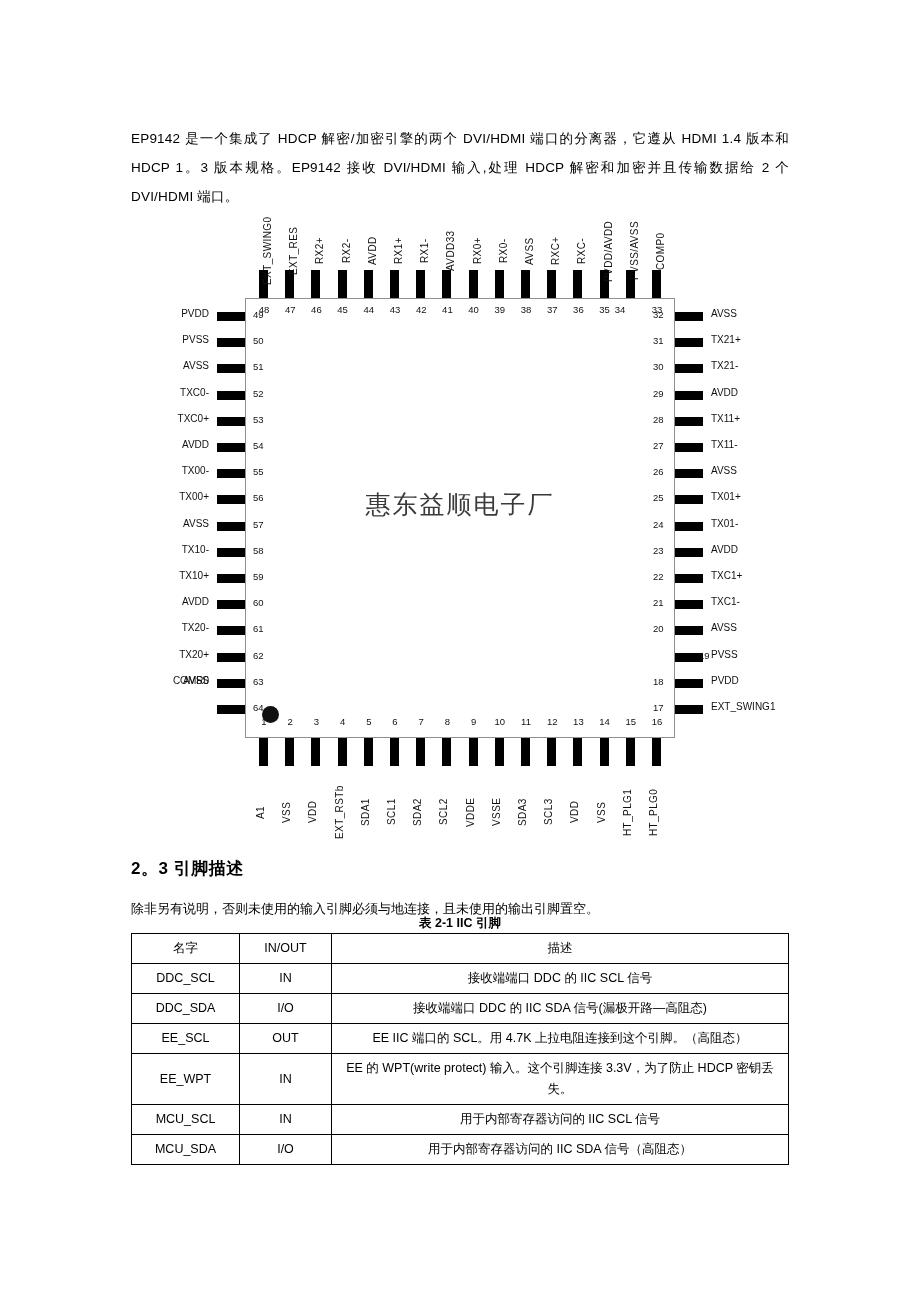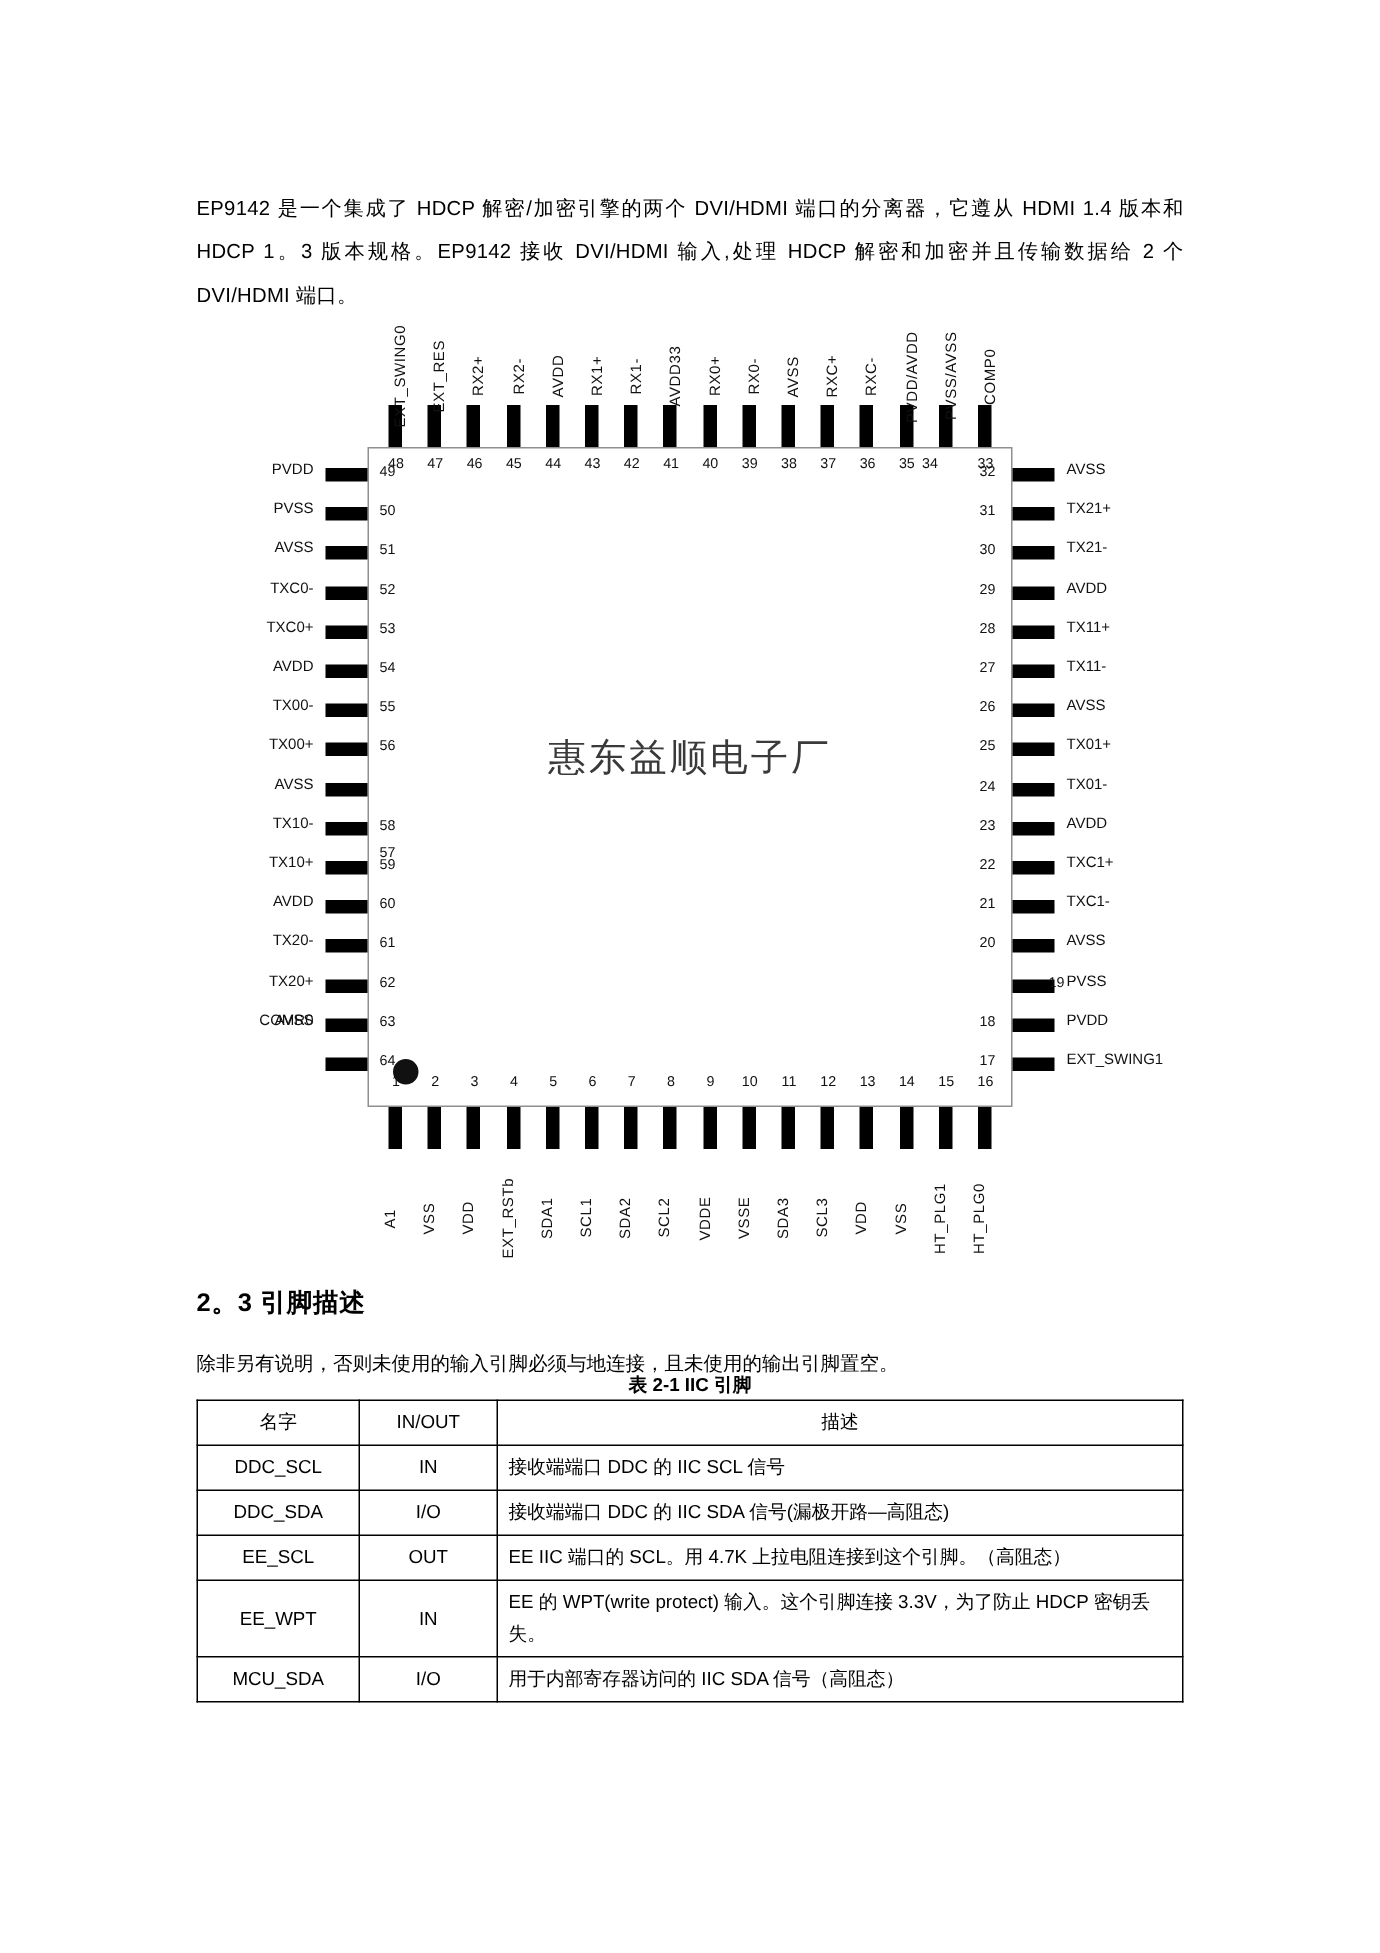--- a/index.html
+++ b/index.html
@@ -135,21 +135,21 @@
     padding: 4px 7px;
     vertical-align: middle;
     line-height: 21px;
   }
   table.pins th {
     text-align: center;
     font-weight: normal;
   }
   table.pins td.c1 { width: 108px; text-align: center; }
   table.pins td.c2 { width: 92px; text-align: center; }
-  table.pins td.c3 { text-align: left; }
+  table.pins td.c3 { text-align: center; }
   table.pins th.c1 { width: 108px; }
   table.pins th.c2 { width: 92px; }
 </style>
 </head>
 <body>
 
 <div class="page">
 
   <p class="intro">EP9142 是一个集成了 HDCP 解密/加密引擎的两个 DVI/HDMI 端口的分离器，它遵从 HDMI 1.4 版本和 HDCP 1。3 版本规格。EP9142 接收 DVI/HDMI 输入,处理 HDCP 解密和加密并且传输数据给 2 个 DVI/HDMI 端口。</p>
 
@@ -273,21 +273,21 @@
         <div class="pin h" style="left: 86px; top: 233px;"></div>
         <div class="pinnum" style="left: 122px; top: 230px;">54</div>
         <div class="pinlabel left" style="left: 0px; width: 78px; top: 229px;">AVDD</div>
         <div class="pin h" style="left: 86px; top: 259.2px;"></div>
         <div class="pinnum" style="left: 122px; top: 256.2px;">55</div>
         <div class="pinlabel left" style="left: 0px; width: 78px; top: 255.2px;">TX00-</div>
         <div class="pin h" style="left: 86px; top: 285.4px;"></div>
         <div class="pinnum" style="left: 122px; top: 282.4px;">56</div>
         <div class="pinlabel left" style="left: 0px; width: 78px; top: 281.4px;">TX00+</div>
         <div class="pin h" style="left: 86px; top: 311.6px;"></div>
-        <div class="pinnum" style="left: 122px; top: 308.6px; margin-top: 44px;">57</div>
+        <div class="pinnum" style="left: 122px; top: 308.6px;">57</div>
         <div class="pinlabel left" style="left: 0px; width: 78px; top: 307.6px;">AVSS</div>
         <div class="pin h" style="left: 86px; top: 337.8px;"></div>
         <div class="pinnum" style="left: 122px; top: 334.8px;">58</div>
         <div class="pinlabel left" style="left: 0px; width: 78px; top: 333.8px;">TX10-</div>
         <div class="pin h" style="left: 86px; top: 364px;"></div>
         <div class="pinnum" style="left: 122px; top: 361px;">59</div>
         <div class="pinlabel left" style="left: 0px; width: 78px; top: 360px;">TX10+</div>
         <div class="pin h" style="left: 86px; top: 390.2px;"></div>
         <div class="pinnum" style="left: 122px; top: 387.2px;">60</div>
         <div class="pinlabel left" style="left: 0px; width: 78px; top: 386.2px;">AVDD</div>
@@ -381,20 +381,25 @@
           <td class="c1">EE_SCL</td>
           <td class="c2">OUT</td>
           <td class="c3">EE IIC 端口的 SCL。用 4.7K 上拉电阻连接到这个引脚。（高阻态）</td>
         </tr>
         <tr>
           <td class="c1">EE_WPT</td>
           <td class="c2">IN</td>
           <td class="c3">EE 的 WPT(write protect)  输入。这个引脚连接 3.3V，为了防止 HDCP 密钥丢失。</td>
         </tr>
         <tr>
+          <td class="c1">MCU_SCL</td>
+          <td class="c2">IN</td>
+          <td class="c3">用于内部寄存器访问的 IIC SCL  信号</td>
+        </tr>
+        <tr>
           <td class="c1">MCU_SDA</td>
           <td class="c2">I/O</td>
           <td class="c3">用于内部寄存器访问的 IIC SDA 信号（高阻态）</td>
         </tr>
       </tbody>
   </table>
 
 </div>
 
 </body></html>

